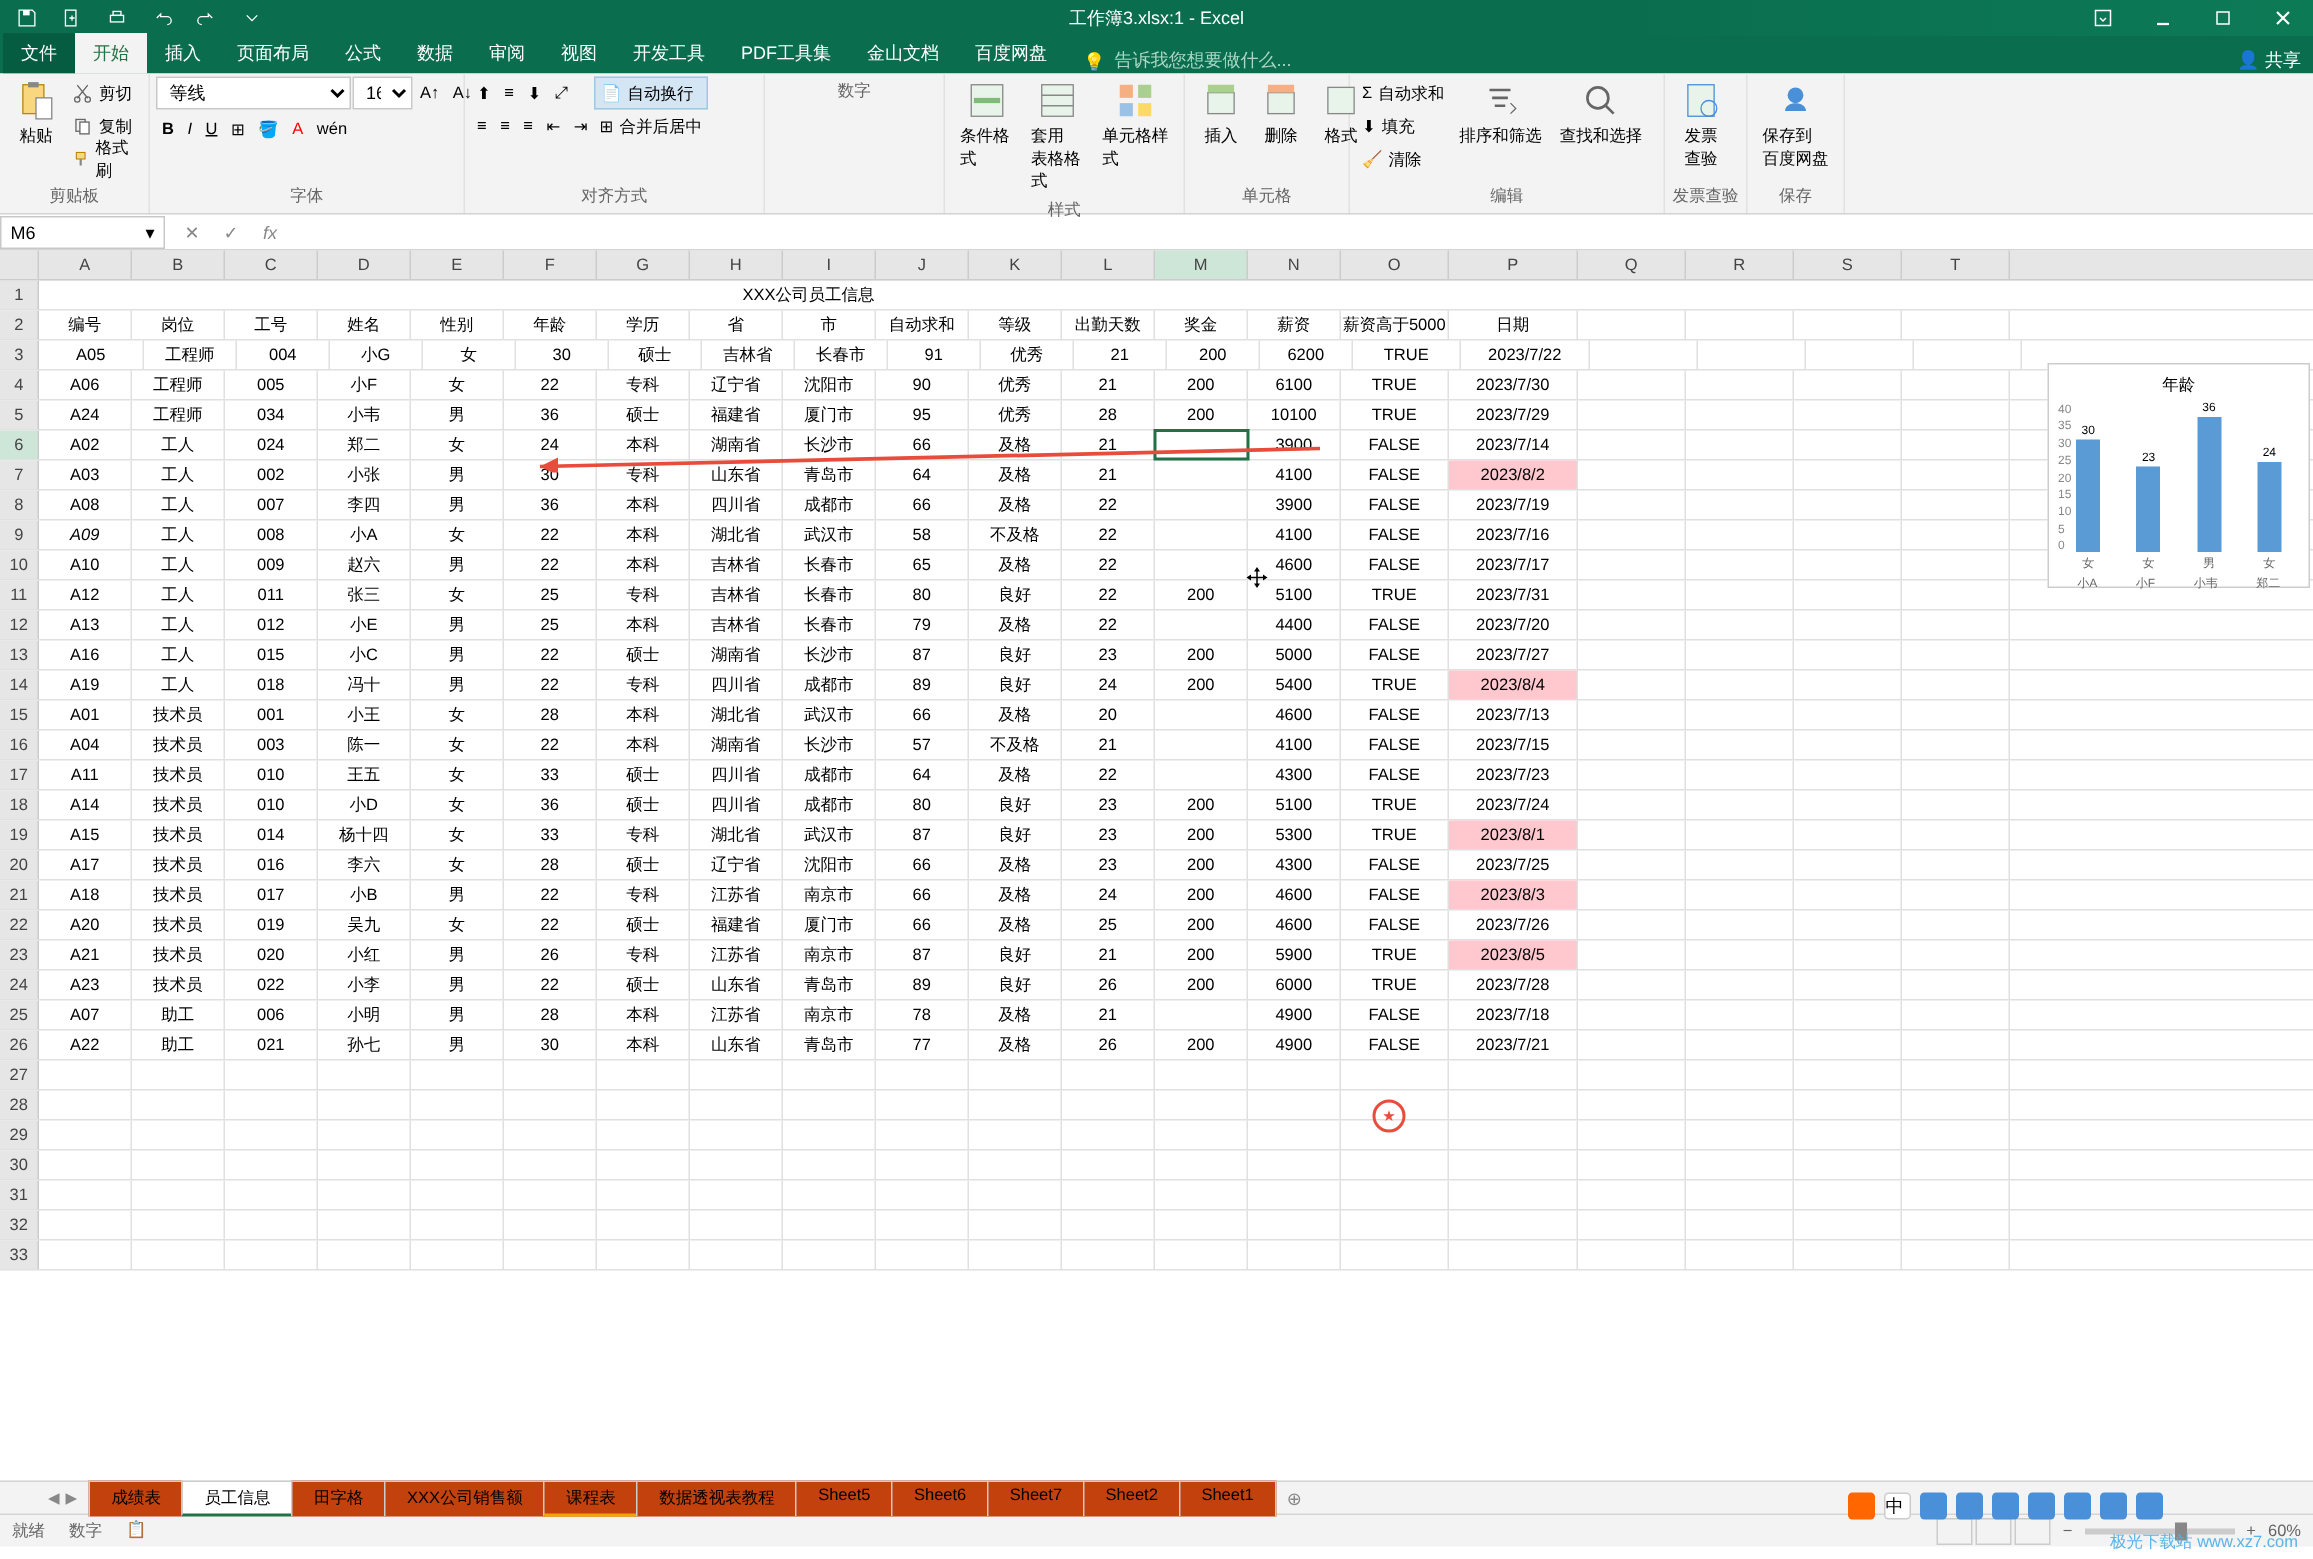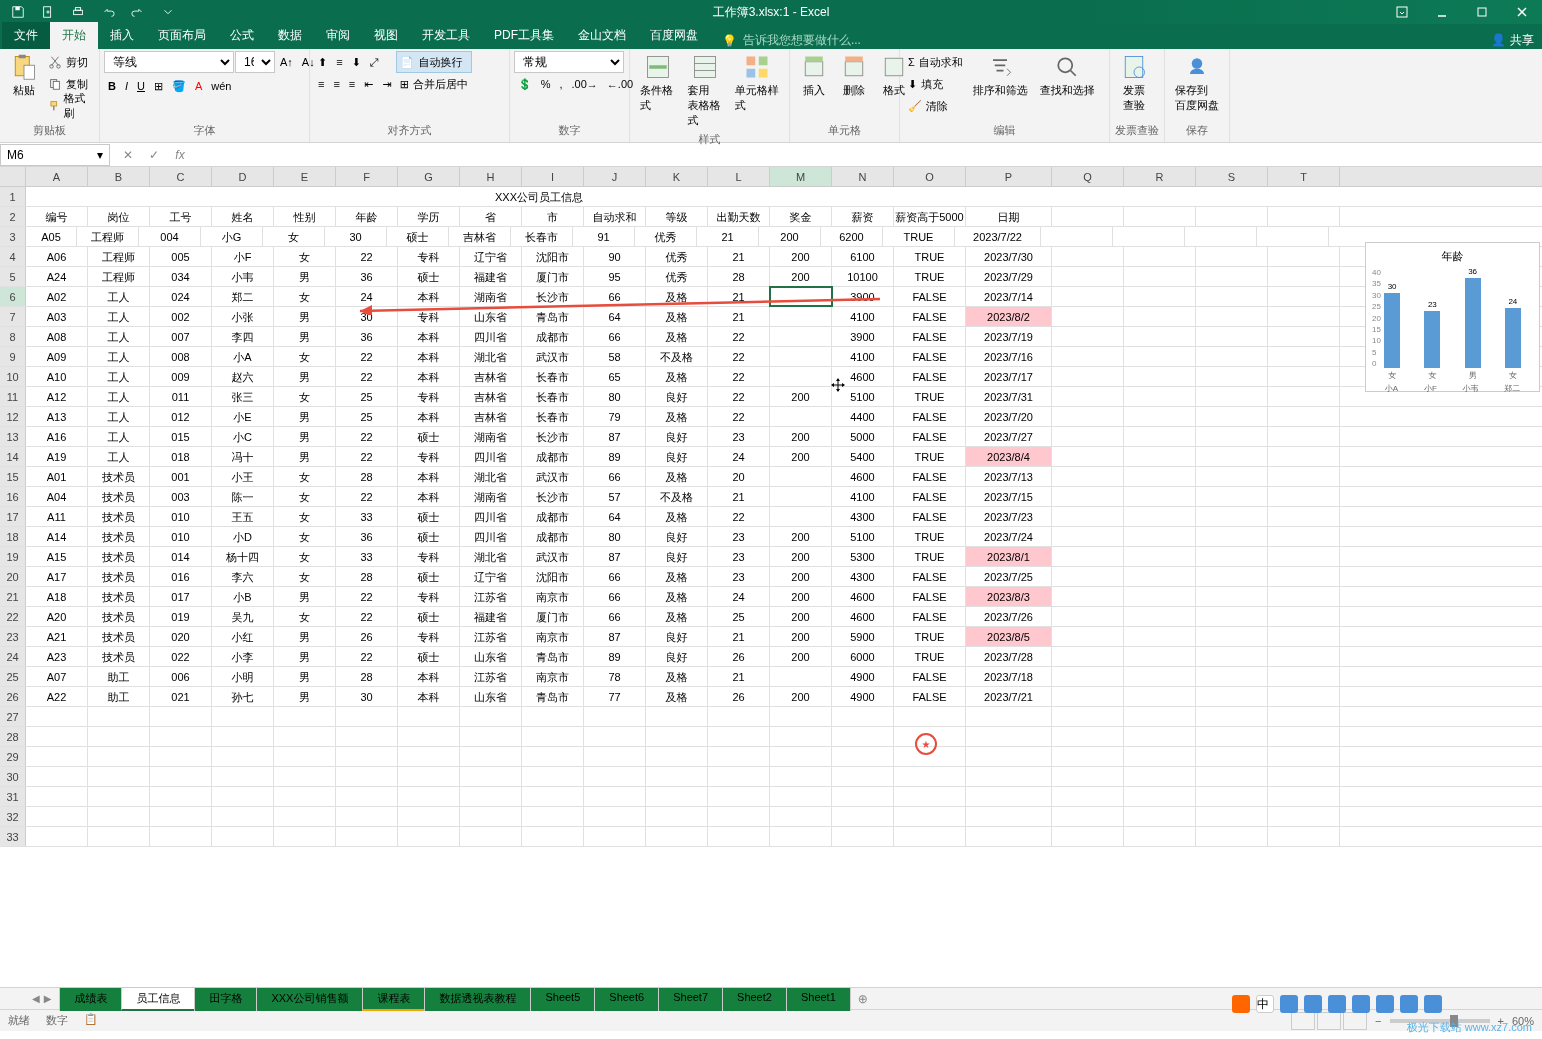--- a/index.html
+++ b/index.html
@@ -72,21 +72,21 @@
 .bar-val { font-size: 8px; }
 .chart-x { display: flex; justify-content: space-around; font-size: 8px; color: #666; margin-top: 2px; }
 
 
 .stamp { position: absolute; left: 915px; top: 566px; width: 22px; height: 22px; border: 2px solid #e74c3c; border-radius: 50%; display: flex; align-items: center; justify-content: center; color: #e74c3c; font-size: 10px; }
 
 
 .sheet-tabs { height: 22px; background: #f3f3f3; border-top: 1px solid #d4d4d4; display: flex; align-items: center; padding-left: 24px; }
 .tab-nav { display: flex; gap: 4px; padding: 0 8px; }
 .tab-nav-btn { cursor: pointer; color: #888; font-size: 10px; }
-.sheet-tab { padding: 3px 14px; border: 1px solid #ccc; border-bottom: none; background: #15803d; font-size: 11px; cursor: pointer; margin-right: -1px; }
+.sheet-tab { padding: 3px 14px; border: 1px solid #ccc; border-bottom: none; background: #c2410c; font-size: 11px; cursor: pointer; margin-right: -1px; }
 .sheet-tab.active { background: #fff; border-bottom: 2px solid #217346; }
 .sheet-tab.colored { border-bottom: 2px solid #f0a500; }
 .sheet-add { padding: 0 8px; cursor: pointer; color: #888; }
 
 
 .status-bar { height: 22px; background: #f3f3f3; border-top: 1px solid #d4d4d4; display: flex; align-items: center; padding: 0 8px; font-size: 11px; color: #666; justify-content: space-between; }
 .status-right { display: flex; align-items: center; gap: 8px; }
 .view-btns { display: flex; gap: 2px; }
 .view-btn { width: 24px; height: 18px; border: 1px solid #ccc; cursor: pointer; }
 .zoom-slider { width: 100px; height: 4px; background: #ccc; position: relative; }
@@ -274,30 +274,20 @@
       </div>
       <div class="btn-col">
         <div class="small-btn" style="border:1px solid #a0c8e0;background:#d4e6f4">📄<span>自动换行</span></div>
         <div class="small-btn">⊞<span>合并后居中</span></div>
       </div>
     </div>
     <div class="ribbon-group-label">对齐方式</div>
   </div>
 
   <div class="ribbon-group" style="width:120px">
-    <div class="ribbon-group-content" style="flex-direction:column">
-      <select class="font-select" style="width:110px"><option>常规</option></select>
-      <div class="btn-row">
-        <div class="small-btn">💲</div>
-        <div class="small-btn">%</div>
-        <div class="small-btn">,</div>
-        <div class="small-btn">.00→</div>
-        <div class="small-btn">←.00</div>
-      </div>
-    </div>
     <div class="ribbon-group-label">数字</div>
   </div>
 
   <div class="ribbon-group" style="width:160px">
     <div class="ribbon-group-content">
       <div class="big-btn">
           <svg viewBox="0 0 32 32">
             <rect x="4" y="4" width="24" height="24" fill="#e8f4ea" stroke="#888"></rect>
             <rect x="6" y="14" width="20" height="4" fill="#7fba7a"></rect>
           </svg>
@@ -470,21 +460,21 @@
         <div class="cell" style="width: 62px;">薪资</div>
         <div class="cell" style="width: 72px;">薪资高于5000</div>
         <div class="cell" style="width: 86px;">日期</div>
         <div class="cell" style="width: 72px;"></div>
         <div class="cell" style="width: 72px;"></div>
         <div class="cell" style="width: 72px;"></div>
         <div class="cell" style="width: 72px;"></div>
       </div>
       <div class="grid-row">
         <div class="row-header">3</div>
-        <div class="cell" style="width: 51px;">A05</div>
+        <div class="cell" style="width: 70px;">A05</div>
         <div class="cell" style="width: 62px;">工程师</div>
         <div class="cell" style="width: 62px;">004</div>
         <div class="cell" style="width: 62px;">小G</div>
         <div class="cell" style="width: 62px;">女</div>
         <div class="cell" style="width: 62px;">30</div>
         <div class="cell" style="width: 62px;">硕士</div>
         <div class="cell" style="width: 62px;">吉林省</div>
         <div class="cell" style="width: 62px;">长春市</div>
         <div class="cell" style="width: 62px;">91</div>
         <div class="cell" style="width: 62px;">优秀</div>
@@ -608,21 +598,21 @@
         <div class="cell" style="width: 62px;">3900</div>
         <div class="cell" style="width: 72px;">FALSE</div>
         <div class="cell" style="width: 86px;">2023/7/19</div>
         <div class="cell" style="width: 72px;"></div>
         <div class="cell" style="width: 72px;"></div>
         <div class="cell" style="width: 72px;"></div>
         <div class="cell" style="width: 72px;"></div>
       </div>
       <div class="grid-row">
         <div class="row-header">9</div>
-        <div class="cell" style="width: 62px;">A09</div>
+        <div class="cell" style="width: 62px; font-style: italic;">A09</div>
         <div class="cell" style="width: 62px;">工人</div>
         <div class="cell" style="width: 62px;">008</div>
         <div class="cell" style="width: 62px;">小A</div>
         <div class="cell" style="width: 62px;">女</div>
         <div class="cell" style="width: 62px;">22</div>
         <div class="cell" style="width: 62px;">本科</div>
         <div class="cell" style="width: 62px;">湖北省</div>
         <div class="cell" style="width: 62px;">武汉市</div>
         <div class="cell" style="width: 62px;">58</div>
         <div class="cell" style="width: 62px;">不及格</div>

